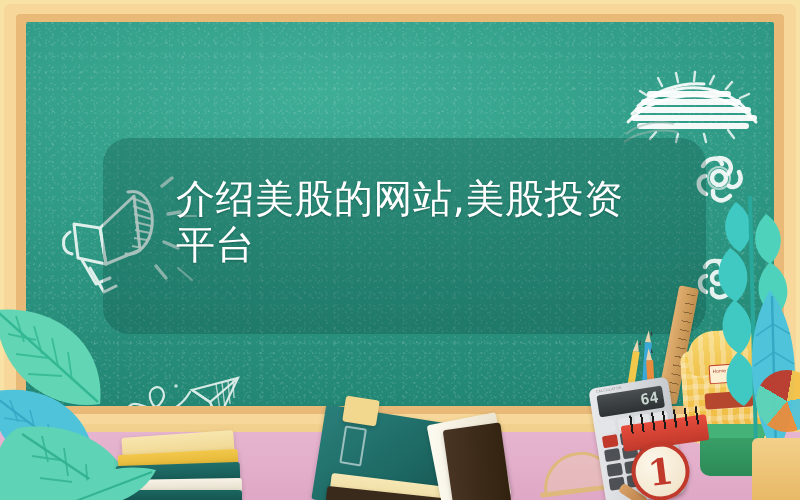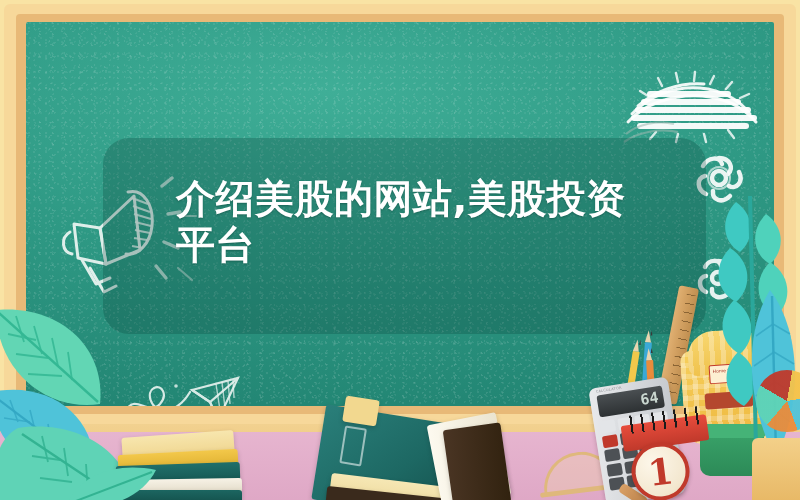--- a/index.html
+++ b/index.html
@@ -59,21 +59,21 @@
   .overlay-panel {
     position:absolute; left:103px; top:138px; width:603px; height:196px;
     background:rgba(8,62,54,.26);
     border-radius:26px;
   }
 
   
   .title-wrap { position:absolute; left:176px; top:176px; width:470px; }
   .title {
     font-family:"DejaVu Sans", sans-serif;
-    font-weight:bold;
+    font-weight:normal;
     font-size:39px;
     line-height:46px;
     color:#ffffff;
     letter-spacing:.5px;
     text-shadow:0 1px 2px rgba(0,40,34,.35);
     white-space:pre-wrap;
   }
 
   
   .chalk { position:absolute; pointer-events:none; }

